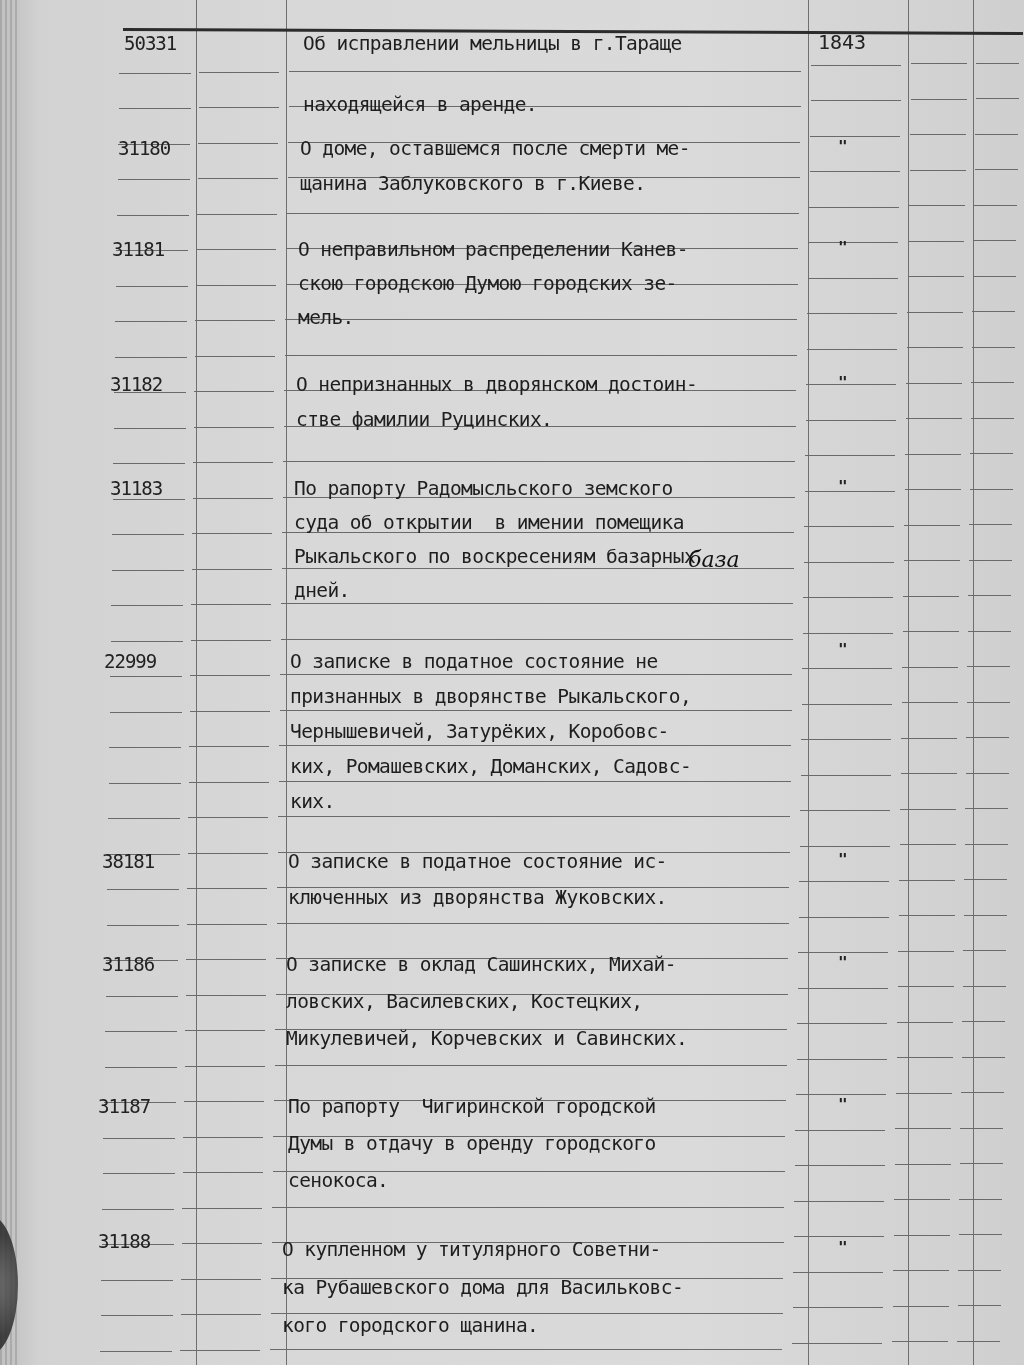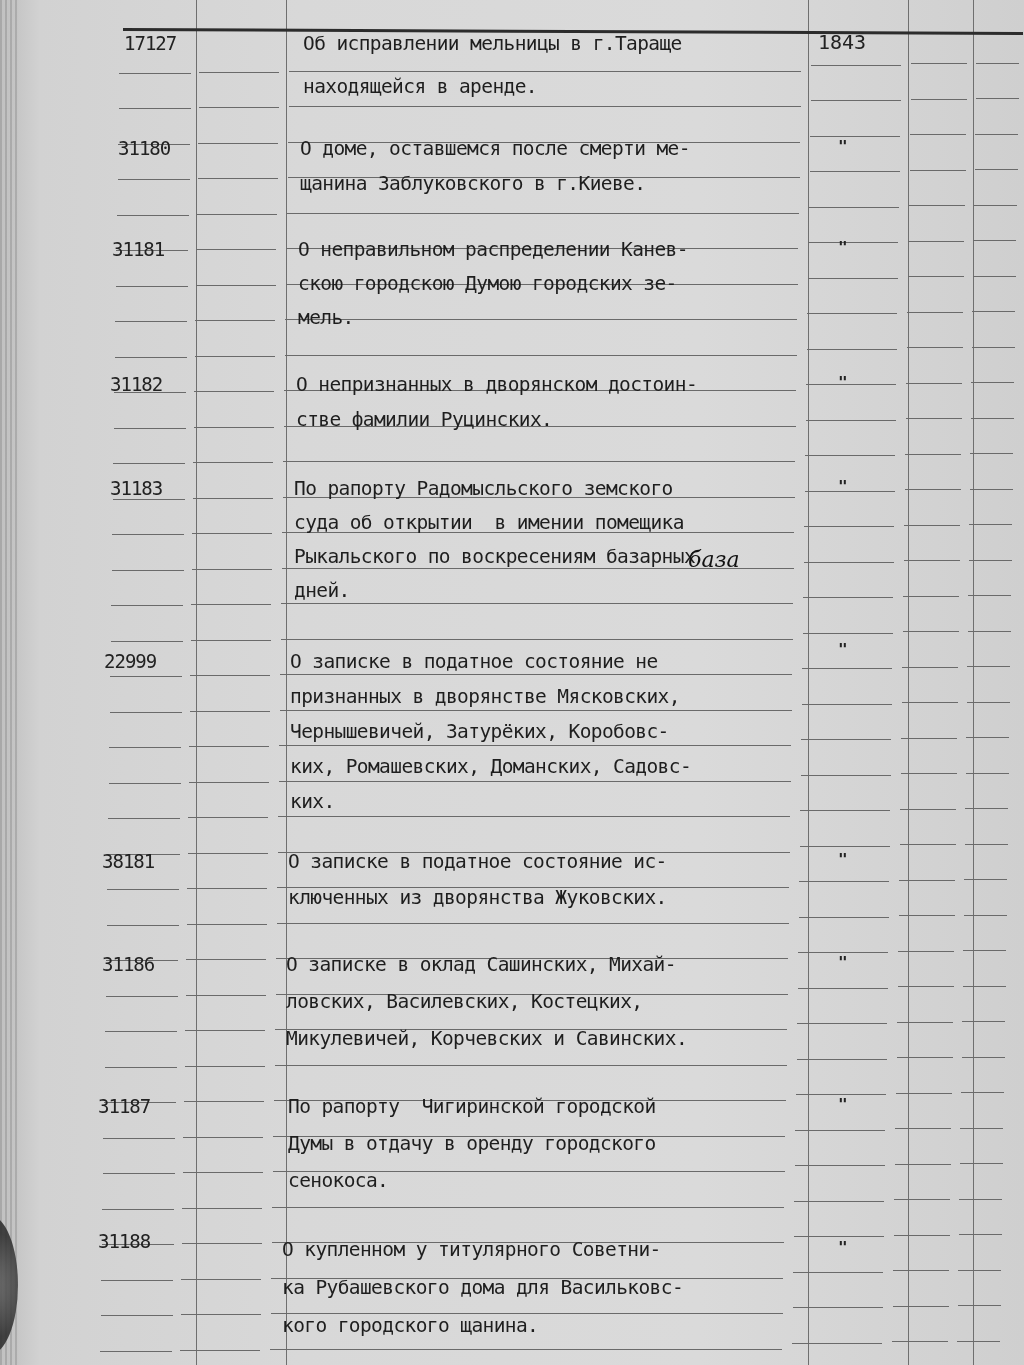--- a/index.html
+++ b/index.html
@@ -270,23 +270,23 @@
       <div class="rule" style="left: 957.886px; width: 43px; top: 1305.06px;"></div>
       <div class="rule" style="left: 100.366px; width: 72px; top: 1350.85px;"></div>
       <div class="rule" style="left: 180.366px; width: 80px; top: 1349.89px;"></div>
       <div class="rule" style="left: 270.366px; width: 512px; top: 1348.81px;"></div>
       <div class="rule" style="left: 792.366px; width: 90px; top: 1342.54px;"></div>
       <div class="rule" style="left: 892.366px; width: 56px; top: 1341.34px;"></div>
       <div class="rule" style="left: 957.366px; width: 43px; top: 1340.56px;"></div>
     </div>
 
   <div class="entry" style="top:30px">
-    <span class="num" style="top:2px;left:124px">17127</span>
+    <span class="num" style="top:2px;left:124px">50331</span>
     <span class="line-text" style="top:2px;left:303px">Об исправлении мельницы в г.Тараще</span>
-    <span class="line-text" style="top:45px;left:303px">находящейся в аренде.</span>
+    <span class="line-text" style="top:63px;left:303px">находящейся в аренде.</span>
     <span class="year" style="top:0px">1843</span>
   </div>
 
   <div class="entry" style="top:137px">
     <span class="num">31180</span>
     <span class="line-text" style="left:300px">О доме, оставшемся после смерти ме-</span>
     <span class="line-text" style="top:35px;left:300px">щанина Заблуковского в г.Киеве.</span>
     <span class="ditto">"</span>
   </div>
 
@@ -311,21 +311,21 @@
     <span class="line-text" style="top:34px;left:294px">суда об открытии  в имении помещика</span>
     <span class="line-text" style="top:68px;left:294px">Рыкальского по воскресениям базарных</span>
     <span class="line-text" style="top:102px;left:294px">дней.</span>
     <span class="handwriting" style="top:70px;left:688px">база</span>
     <span class="ditto">"</span>
   </div>
 
   <div class="entry" style="top:650px">
     <span class="num" style="left:104px">22999</span>
     <span class="line-text" style="left:290px">О записке в податное состояние не</span>
-    <span class="line-text" style="top:35px;left:290px">признанных в дворянстве Мясковских,</span>
+    <span class="line-text" style="top:35px;left:290px">признанных в дворянстве Рыкальского,</span>
     <span class="line-text" style="top:70px;left:290px">Чернышевичей, Затурёких, Коробовс-</span>
     <span class="line-text" style="top:105px;left:290px">ких, Ромашевских, Доманских, Садовс-</span>
     <span class="line-text" style="top:140px;left:290px">ких.</span>
     <span class="ditto" style="top:-10px">"</span>
   </div>
 
   <div class="entry" style="top:850px">
     <span class="num" style="left:102px">38181</span>
     <span class="line-text" style="left:288px">О записке в податное состояние ис-</span>
     <span class="line-text" style="top:36px;left:288px">ключенных из дворянства Жуковских.</span>

